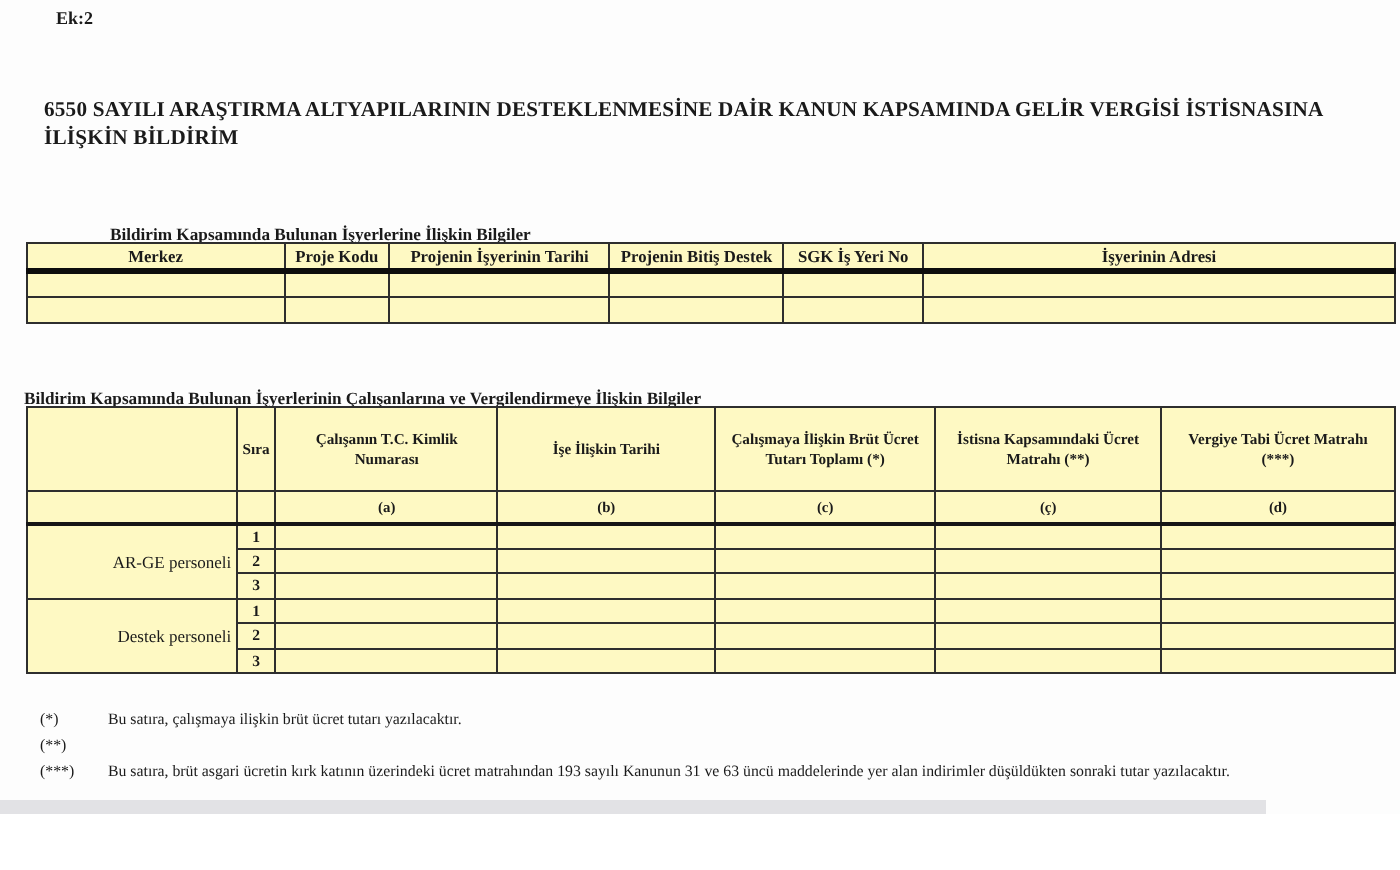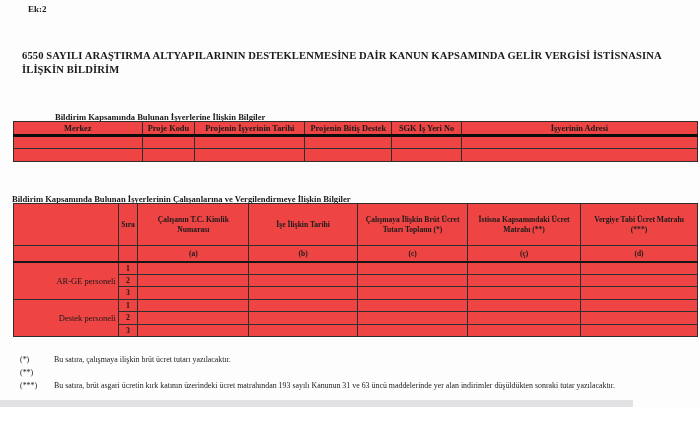--- a/index.html
+++ b/index.html
@@ -13,21 +13,21 @@
   .title {
     position:absolute; left:22px; right:26px; top:49px;
     text-align:left; font-weight:bold; font-size:10.6px; line-height:13.5px;
     letter-spacing:0.1px;
     font-family:Liberation Serif, serif;
   }
   .sec-label { position:absolute; font-weight:bold; font-size:8.6px; white-space:nowrap; }
   .lbl1 { left:12px; top:112px;margin-left:43px; }
   .lbl2 { left:12px; top:194px; }
 
-  table { border-collapse:collapse; table-layout:fixed; position:absolute; background:#ef4444; }
+  table { border-collapse:collapse; table-layout:fixed; position:absolute; background:#fef9c3; }
   td, th { border:1px solid #2e2e2e; font-size:8.3px; padding:0 2px; overflow:hidden; vertical-align:middle; }
   th { font-weight:bold; text-align:center; }
 
   .t1 { left:13px; top:121px; width:685px; }
   .t1 th { height:14px; border-bottom:3px solid #0d0d0d; font-size:8.4px; }
   .t1 td { height:13px; }
 
   .t2 { left:13px; top:203px; width:685px; }
   .t2 th.big { height:42px; font-size:7.6px; line-height:1.3; padding:0 5px; }
   .t2 .letters td { height:16px; font-size:7.4px; font-weight:bold; text-align:center; border-bottom:2px solid #161616; }

